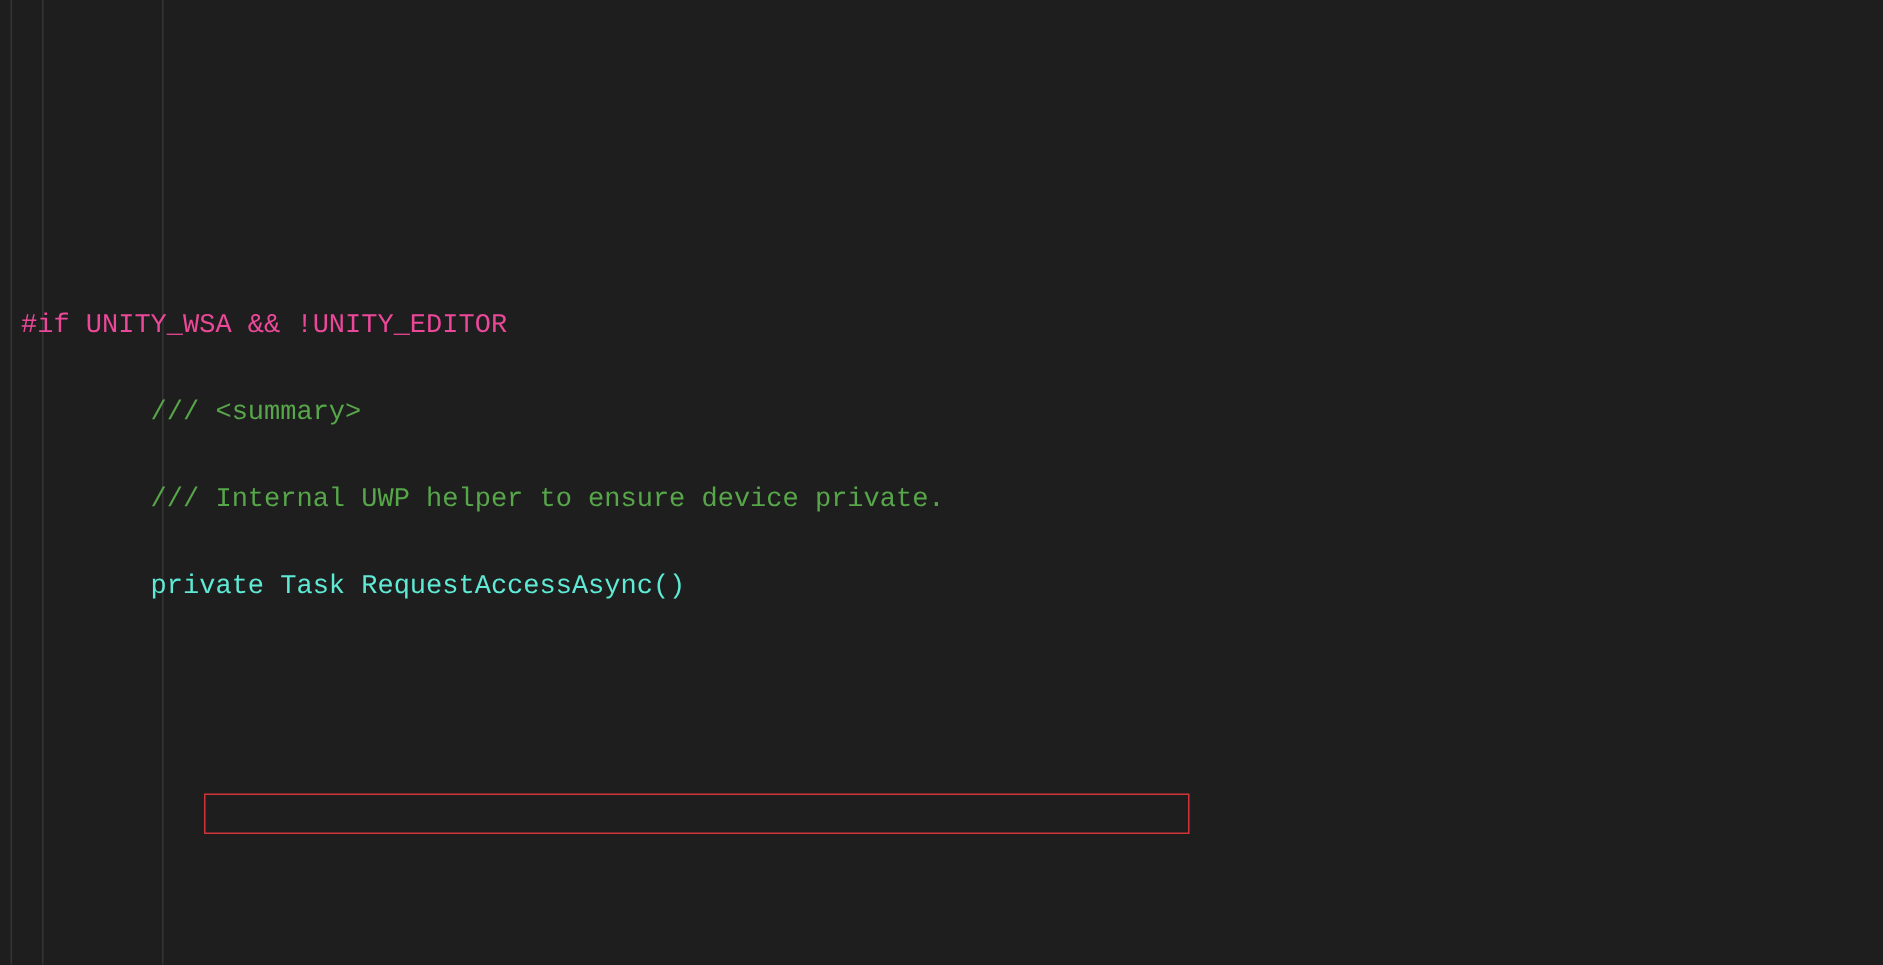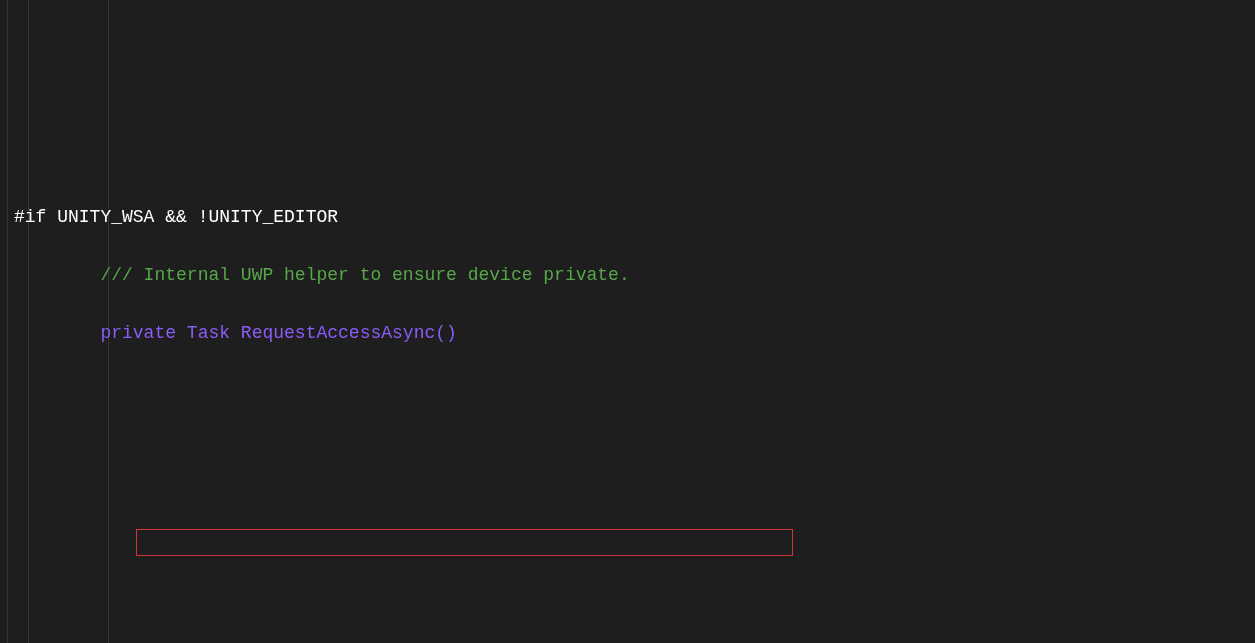--- a/index.html
+++ b/index.html
@@ -24,39 +24,40 @@
     top: 0;
     bottom: 0;
     width: 1px;
     background: rgba(120,120,120,0.25);
   }
   .code {
     position: relative;
     padding-left: 14px;
   }
   .line { display: block; }
-  .dir { color: #ffffff; } 
+  .dir { color: #ec4899; } 
   .comment { color: #57a64a; }
-  .txt { color: #8b5cf6; }
+  .txt { color: #5eead4; }
   .highlight-box {
     position: absolute;
     border: 1px solid #d13438;
     pointer-events: none;
   }
 </style>
 </head>
 <body>
 
 <div class="editor">
   <div class="fold-line" style="left:7px;"></div>
   <div class="fold-line" style="left:28px;"></div>
   <div class="fold-line" style="left:108px;"></div>
 
   <div class="code">
 <span class="line dir">#if UNITY_WSA &amp;&amp; !UNITY_EDITOR</span>
+<span class="line comment">        /// &lt;summary&gt;</span>
 <span class="line comment">        /// Internal UWP helper to ensure device private.</span>
 <span class="line txt">        private Task RequestAccessAsync()</span>
 
 
 
 
 
 
 
 

